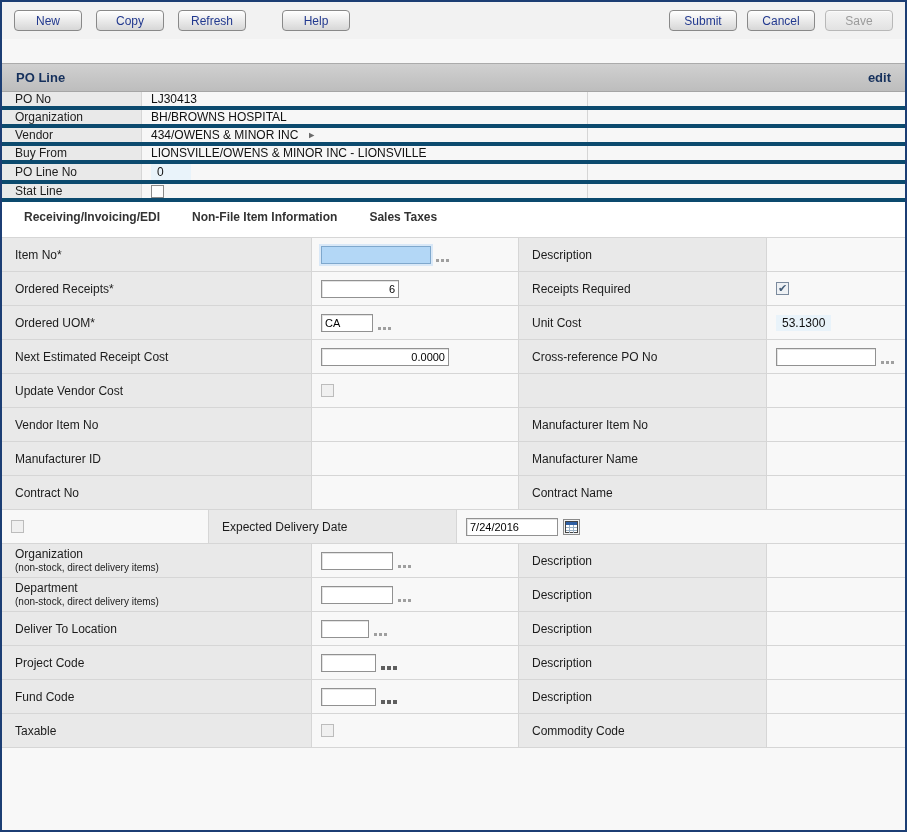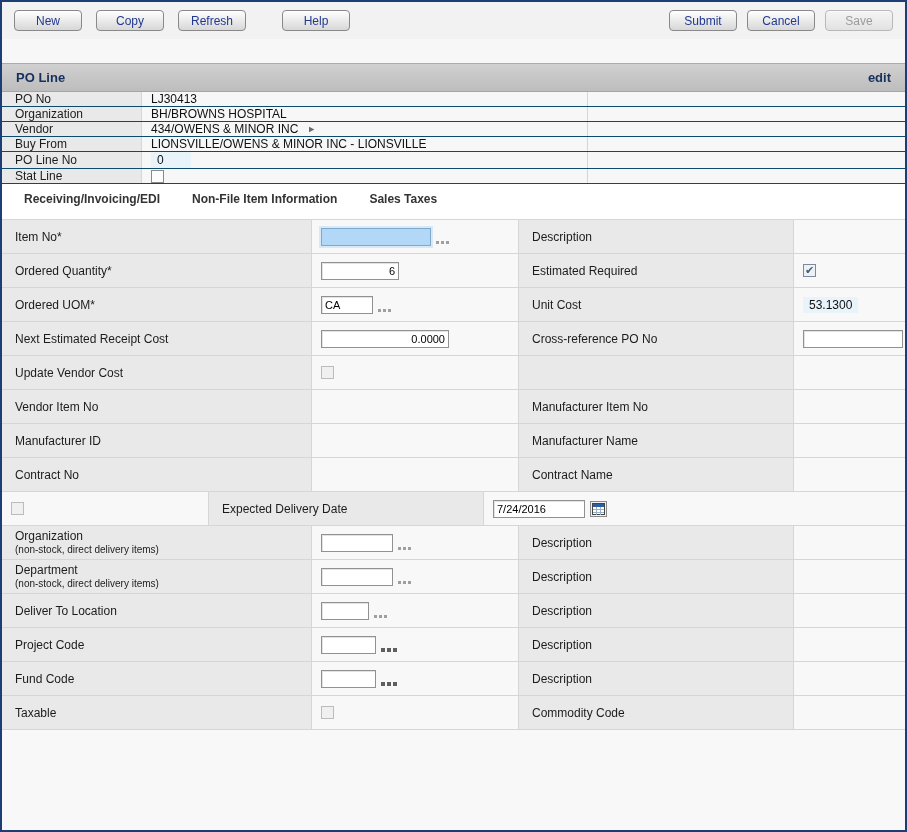--- a/index.html
+++ b/index.html
@@ -29,21 +29,21 @@
   .btn.disabled { color:#9b9b9b; border-color:#b8b8b8; background:linear-gradient(#f5f5f5,#e2e2e2); cursor:default; }
   
   .header {
     flex:0 0 27px; background:linear-gradient(#d0d0d0,#bdbdbd);
     border-top:1px solid #ababab; border-bottom:1px solid #a5a5a5;
     display:flex; align-items:center; padding:0 14px;margin-top:24px;
   }
   .title { font-size:13px; font-weight:bold; color:#15305c; }
   .edit-link { margin-left:auto; font-size:13px; font-weight:bold; color:#15305c; cursor:pointer; text-decoration:none; }
   
-  .s-row { display:flex; flex:0 0 33px; border-bottom:1px solid #0c4a6e; background:#f7f7f7; }
+  .s-row { display:flex; flex:0 0 33px; border-bottom:4px solid #0c4a6e; background:#f7f7f7; }
   .s-label {
     width:140px; box-sizing:border-box; background:#e9e9e9;
     border-right:1px solid #d6d6d6; display:flex; align-items:center;
     padding-left:13px; font-size:12px; color:#1c1c1c;
   }
   .s-value {
     width:446px; box-sizing:border-box; border-right:1px solid #d6d6d6;
     display:flex; align-items:center; padding-left:9px; font-size:12px; color:#101010;
   }
   .s-extra { flex:1; }
@@ -58,21 +58,21 @@
   
   .form { flex:1; display:flex; flex-direction:column; border-top:1px solid #d6d6d6; overflow:hidden; background:#f8f8f8; }
   .f-row { display:flex; flex:0 0 33px; border-bottom:1px solid #d6d6d6; }
   .cell { box-sizing:border-box; display:flex; align-items:center; overflow:hidden; }
   .c-label { background:#e9e9e9; border-right:1px solid #d6d6d6; padding-left:13px; font-size:12px; color:#1c1c1c; }
   .c-label .lab-wrap { display:flex; flex-direction:column; line-height:13px; }
   .c-label .sub { font-size:10px; color:#1c1c1c; }
   .c-val { background:#f8f8f8; border-right:1px solid #d6d6d6; padding-left:9px; }
   .w-ll { width:310px; }
   .w-lv { width:207px; }
-  .w-rl { width:275px; }
+  .w-rl { width:248px; }
   .w-rv { flex:1; border-right:none; }
   
   .v-text { font-size:12px; color:#101010; }
   .hl { background:#e9f3fa; padding:1px 6px; min-width:28px; }
   .inwrap { display:inline-flex; align-items:flex-end; gap:5px; }
   .inp {
     height:18px; box-sizing:border-box; border:1px solid #919191;
     font:11px "Liberation Sans", sans-serif; padding:0 3px; background:#fff;
     box-shadow:inset 1px 1px 0 #e3e3e3;
   }
@@ -173,27 +173,27 @@
               <i></i>
               <i></i>
               <i></i>
             </span>
           </span>
         </div>
         <div class="cell c-label w-rl">Description</div>
         <div class="cell c-val w-rv"></div>
       </div>
       <div class="f-row">
-        <div class="cell c-label w-ll">Ordered Quantity*</div>
+        <div class="cell c-label w-ll">Ordered Receipts*</div>
         <div class="cell c-val w-lv">
           <span class="inwrap">
             <input class="inp right" type="text" value="6" style="width: 78px;">
           </span>
         </div>
-        <div class="cell c-label w-rl">Estimated Required</div>
+        <div class="cell c-label w-rl">Receipts Required</div>
         <div class="cell c-val w-rv">
           <span class="cb checked disabled">✔</span>
         </div>
       </div>
       <div class="f-row">
         <div class="cell c-label w-ll">Ordered UOM*</div>
         <div class="cell c-val w-lv">
           <span class="inwrap">
             <input class="inp" type="text" value="CA" style="width: 52px;">
             <span class="dots">

